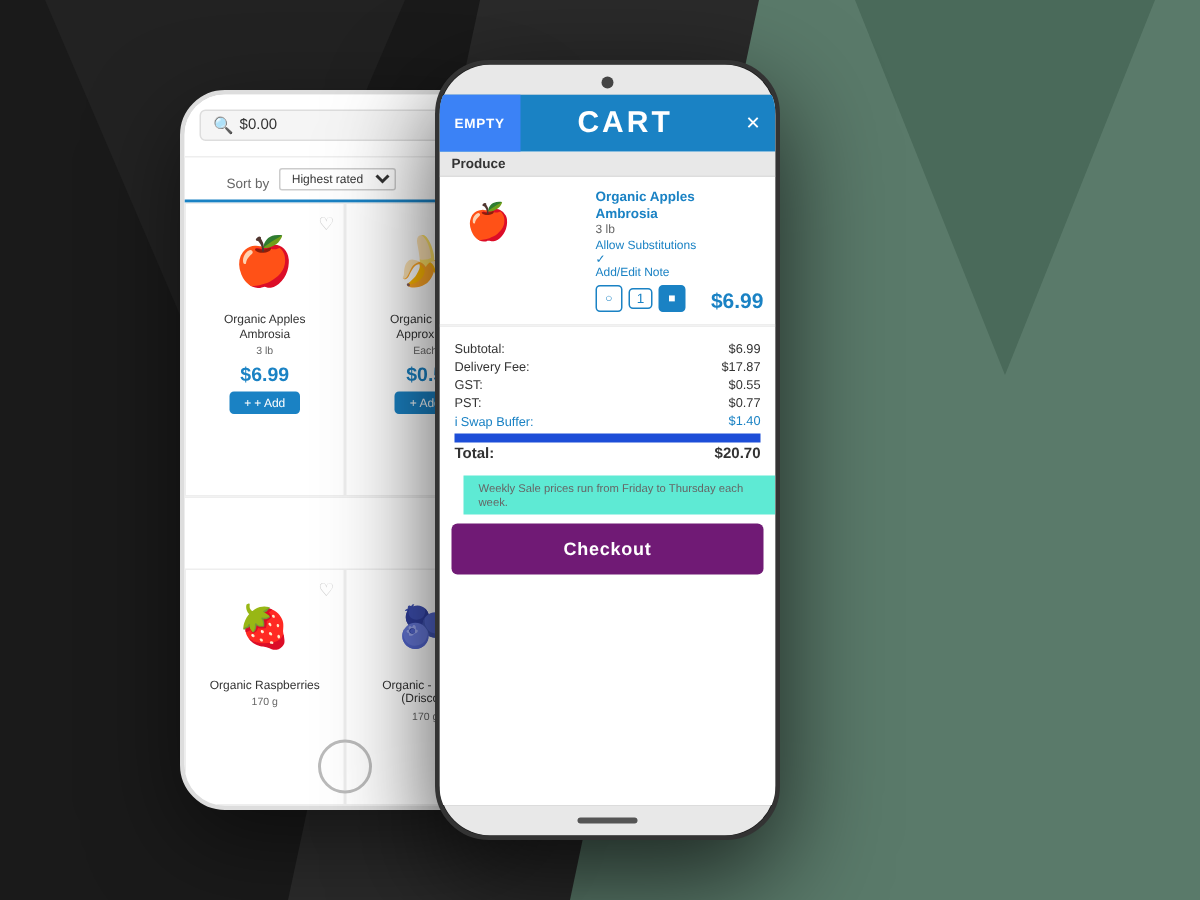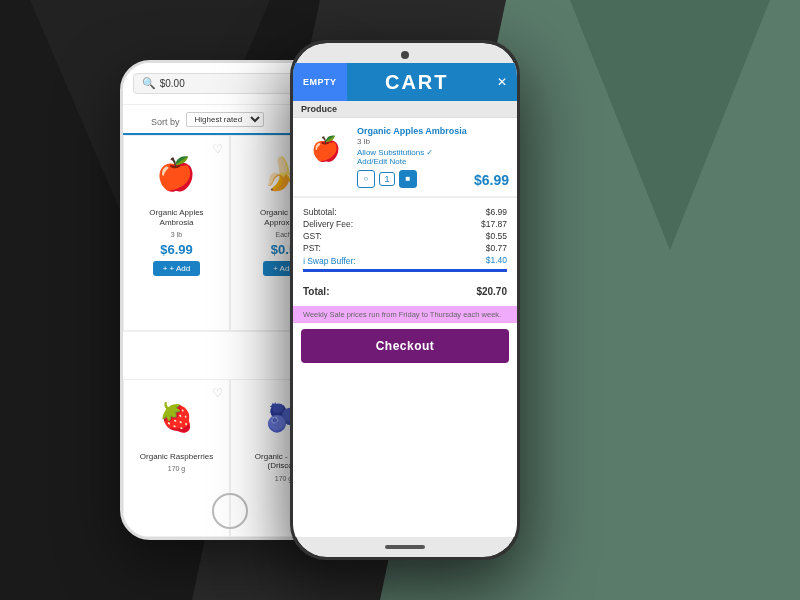--- a/index.html
+++ b/index.html
@@ -333,20 +333,21 @@
       height: 45px;
       display: flex;
       align-items: center;
       justify-content: center;
       font-size: 24px;
       flex-shrink: 0;
     }
 
     .cart-item-details {
       flex: 1;
+      margin-left: 40px;
     }
 
     .cart-item-name {
       font-size: 9px;
       font-weight: bold;
       color: #1a82c4;
       line-height: 1.2;
     }
 
     .cart-item-weight {
@@ -413,39 +414,40 @@
       display: flex;
       justify-content: space-between;
       padding: 1px 0;
       color: #333;
     }
 
     .summary-row.total {
       font-weight: bold;
       font-size: 10px;
       margin-top: 2px;
-      padding-top: 14px;
-      border-top: 3px solid #1d4ed8;
+      padding-top: 2px;
+      border-top: 6px solid #1d4ed8;
       gap: 24px;
     }
 
     .summary-row.info {
       color: #1a82c4;
     }
 
     .info-icon {
       color: #1a82c4;
       margin-right: 2px;
     }
 
     .cart-notice {
       padding: 4px 10px;
       font-size: 7.5px;
       color: #666;
-      background: #f0abfc;
+      background: #5eead4;
+      margin-left: 16px;
     }
 
     .checkout-btn {
       background: #701a75;
       color: white;
       border: none;
       width: calc(100% - 16px);
       margin: 6px 8px;
       padding: 10px;
       font-size: 12px;

